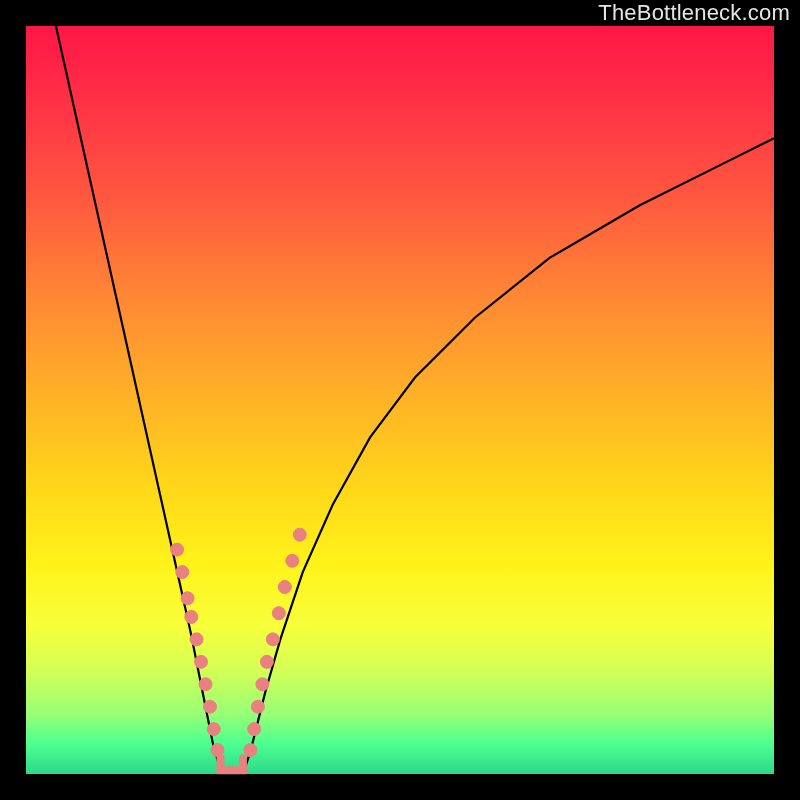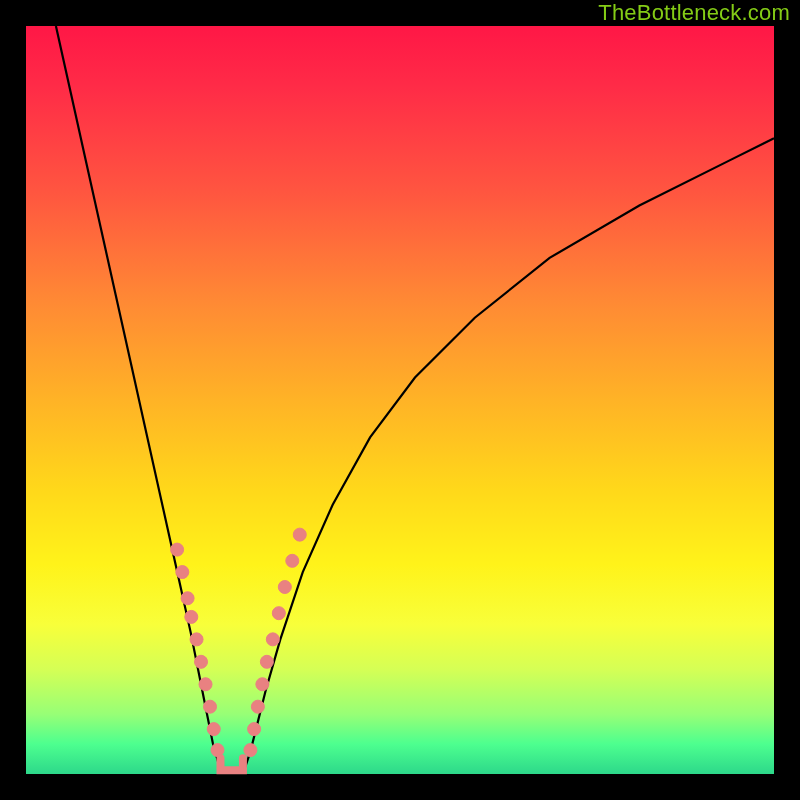--- a/index.html
+++ b/index.html
@@ -28,21 +28,21 @@
       #f8ff3a 80%,
       #d5ff55 86%,
       #97ff76 92%,
       #4dff8f 96%,
       #2dd88a 100%);
   }
   .watermark {
     position: absolute;
     top: 0;
     right: 10px;
-    color: #84cc16;
+    color: #e5e5e5;
     font-size: 22px;
     font-weight: 500;
     letter-spacing: 0.2px;
     z-index: 10;
   }
   svg.plot {
     position: absolute;
     left: 0;
     top: 0;
     width: 748px;

